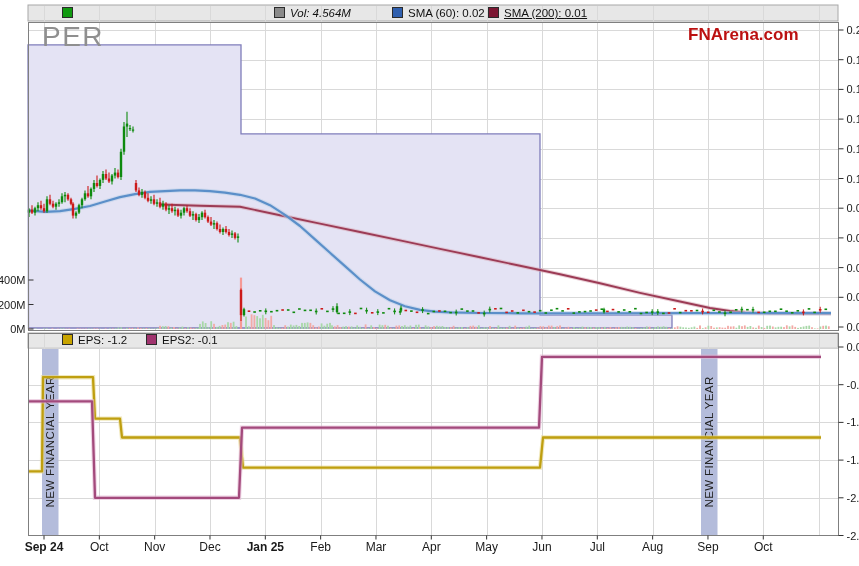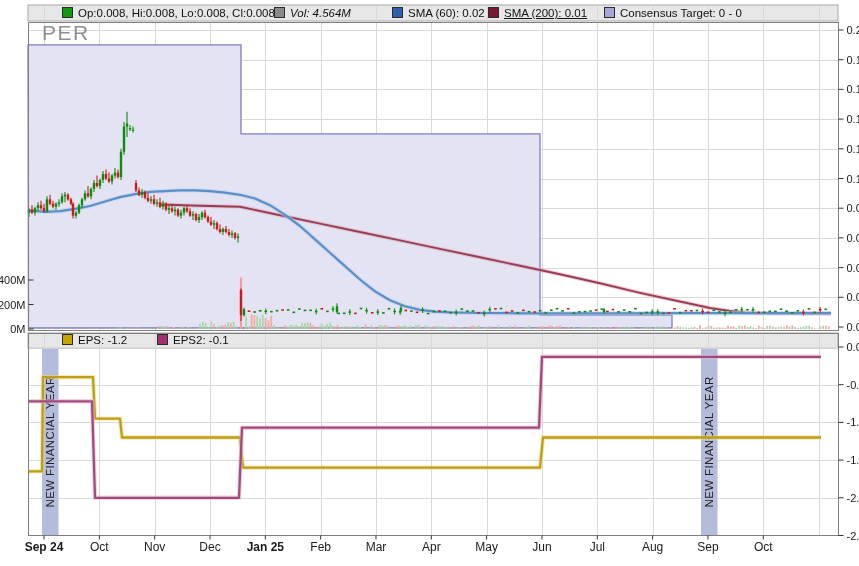--- a/index.html
+++ b/index.html
@@ -1,20 +1,20 @@
 <!DOCTYPE html>
 <html><head>
 <meta charset="utf-8">
 <style>
   html,body{margin:0;padding:0;background:#ffffff;}
   #stage{position:relative;width:859px;height:566px;background:#fff;overflow:hidden;
          font-family:"Liberation Sans",sans-serif;}
   #chart-svg{position:absolute;left:0;top:0;}
   .overlay{position:absolute;white-space:nowrap;}
-  #ticker{left:42px;top:21px;font-size:21px;letter-spacing:1.5px;color:#8f8f8f;}
+  #ticker{left:42px;top:21px;font-size:28px;letter-spacing:1.5px;color:#8f8f8f;}
   #watermark{left:688px;top:25px;font-size:17px;font-weight:bold;color:#bb1111;}
   .legend-bar{position:absolute;left:28px;width:810px;font-size:11.5px;color:#111;}
   #legend-top{top:5px;height:17px;line-height:17px;}
   #legend-eps{top:333px;height:22px;line-height:15px;}
   .li{position:absolute;top:0;}
   .sw{display:inline-block;width:9px;height:9px;border:1px solid #2b2b2b;
       margin-right:5px;vertical-align:-1px;}
 </style>
 </head>
 <body>
@@ -710,24 +710,24 @@
         <text x="597.3" y="551" fill="#1a1a1a" font-size="12" text-anchor="middle" font-weight="normal">Jul</text>
         <line x1="652.63" y1="535.5" x2="652.63" y2="539.5" stroke="#333"></line>
         <text x="652.63" y="551" fill="#1a1a1a" font-size="12" text-anchor="middle" font-weight="normal">Aug</text>
         <line x1="707.96" y1="535.5" x2="707.96" y2="539.5" stroke="#333"></line>
         <text x="707.96" y="551" fill="#1a1a1a" font-size="12" text-anchor="middle" font-weight="normal">Sep</text>
         <line x1="763.29" y1="535.5" x2="763.29" y2="539.5" stroke="#333"></line>
         <text x="763.29" y="551" fill="#1a1a1a" font-size="12" text-anchor="middle" font-weight="normal">Oct</text>
       </g>
     </svg>
   <div id="ticker" class="overlay">PER</div>
+  <div id="watermark" class="overlay">FNArena.com</div>
   <div id="legend-top" class="legend-bar">
-      <span class="li" style="left: 34px;"><span class="sw" style="background: rgb(17, 154, 17);"></span><span>Op:0.008, Hi:0.008, Lo:0.008, Cl:0.008</span></span>
+      <span class="li" style="left: 34px;"><span class="sw" style="background: rgb(17, 154, 17);"></span></span>
       <span class="li" style="left: 246px; font-style: italic;"><span class="sw" style="background: rgb(138, 138, 138);"></span><span>Vol: 4.564M</span></span>
       <span class="li" style="left: 364px;"><span class="sw" style="background: rgb(47, 95, 174);"></span><span>SMA (60): 0.02</span></span>
       <span class="li" style="left: 460px; text-decoration: underline;"><span class="sw" style="background: rgb(124, 23, 51);"></span><span>SMA (200): 0.01</span></span>
-      <span class="li" style="left: 576px;"><span class="sw" style="background: rgb(167, 165, 213);"></span><span>Consensus Target: 0 - 0</span></span>
     </div>
   <div id="legend-eps" class="legend-bar">
       <span class="li" style="left: 34px;"><span class="sw" style="background: rgb(200, 164, 0);"></span><span>EPS: -1.2</span></span>
-      <span class="li" style="left: 129px;"><span class="sw" style="background: rgb(160, 51, 110);"></span><span>EPS2: -0.1</span></span>
+      <span class="li" style="left: 118px;"><span class="sw" style="background: rgb(160, 51, 110);"></span><span>EPS2: -0.1</span></span>
     </div>
 </div>
 
 </body></html>

